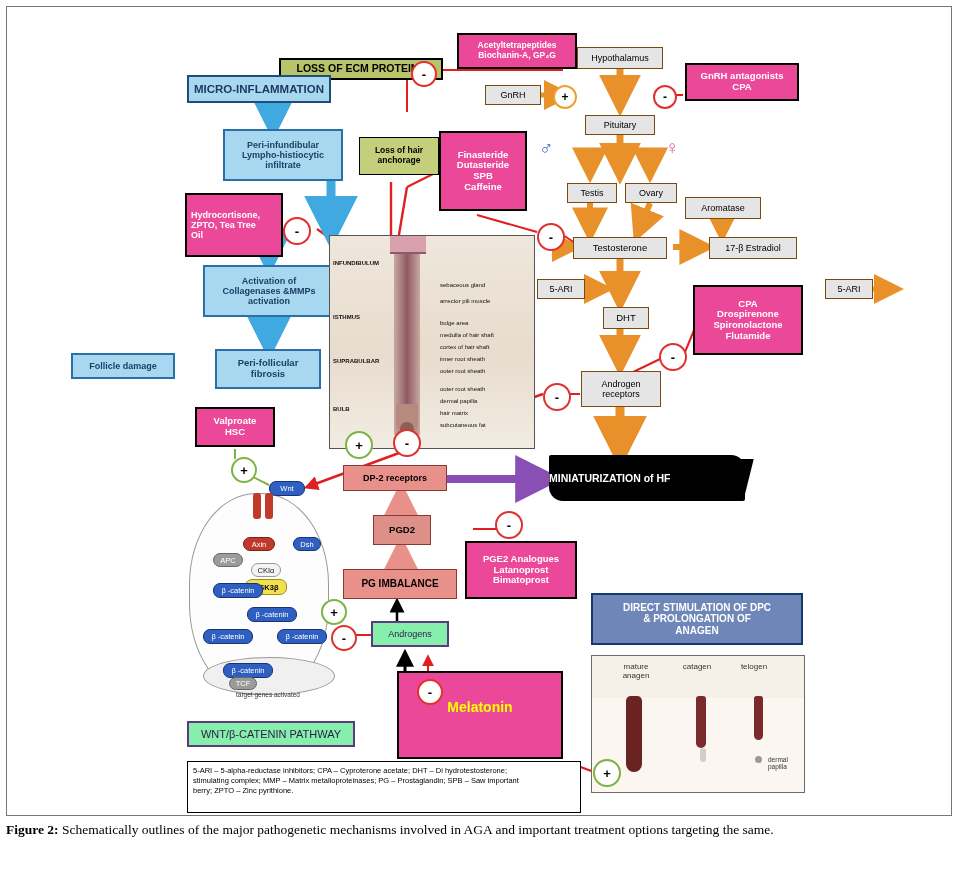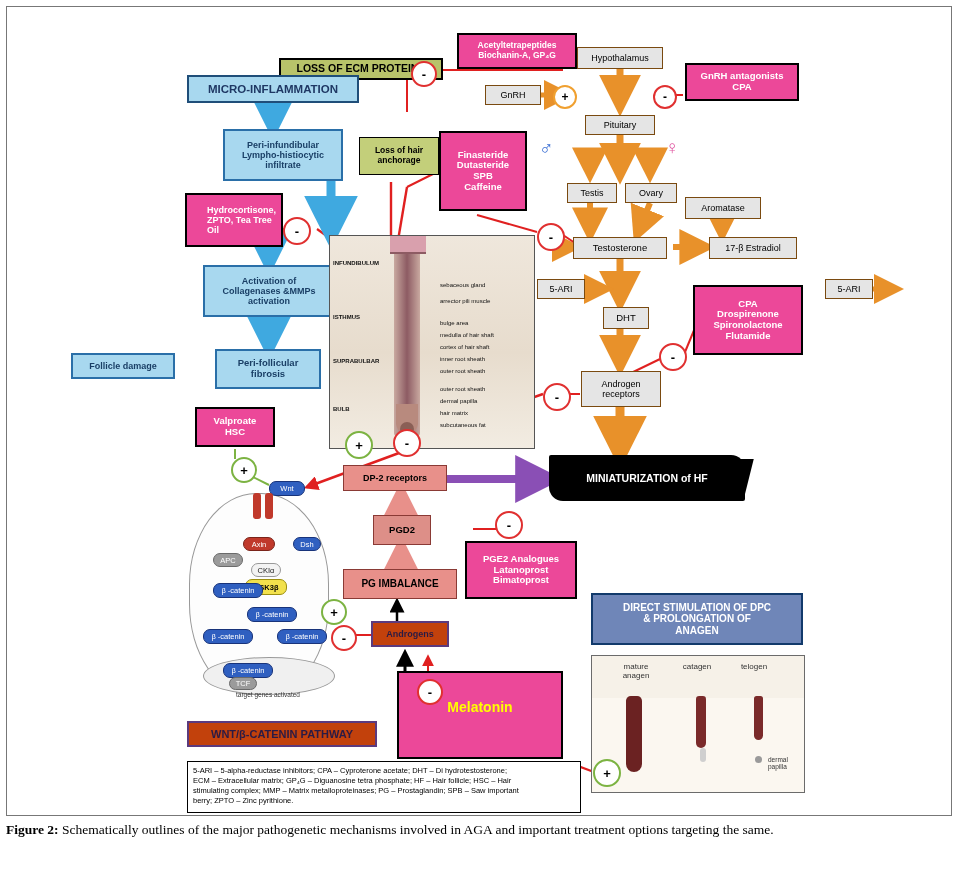--- a/index.html
+++ b/index.html
@@ -8,21 +8,21 @@
   #frame{position:absolute;left:6px;top:6px;width:944px;height:808px;border:1px solid #777;background:#fff;}
   .node{position:absolute;box-sizing:border-box;display:flex;align-items:center;justify-content:center;text-align:center;line-height:1.12;}
   .green{background:#ec4899;border:2px solid #000;color:#ffffff;font-weight:bold;}
   .olive{background:#b8c36a;border:2px solid #000;color:#000;font-weight:bold;margin-top:29px;}
   .olivebox{background:#c3cf7a;border:1px solid #000;color:#000;font-weight:bold;}
   .blue{background:#a8d8ef;border:2px solid #2a6fa8;color:#1a3f66;font-weight:bold;}
   .bluetitle{background:#a8d8ef;border:2px solid #1f4e79;color:#1f3864;font-weight:bold;}
   .orange{background:#e5e5e5;border:1px solid #7a4a10;color:#000;}
   .salmon{background:#e8908a;border:1px solid #8a3a35;color:#000;font-weight:bold;}
   .salmon2{background:#dd8f88;border:1px solid #8a3a35;color:#000;font-weight:bold;}
-  .purple{background:#c2410c;border:2px solid #5b3a7e;color:#2a1b45;font-weight:bold;}
+  .purple{background:#86efac;border:2px solid #5b3a7e;color:#2a1b45;font-weight:normal;}
   .legend{background:#ffffff;border:1px solid #000;color:#000;font-size:7.5px;text-align:left;line-height:1.35;padding:4px 5px;display:block;}
   .circ{position:absolute;border-radius:50%;display:flex;align-items:center;justify-content:center;font-weight:bold;background:#ffffff;}
   .circ-minus{border:2px solid #e03030;color:#000;}
   .circ-plus{border:2px solid #7cb342;color:#000;}
   .circ-plus-o{border:2px solid #f0a030;color:#000;}
   svg{position:absolute;left:0;top:0;overflow:visible;}
   .caption{position:absolute;left:6px;top:822px;width:944px;font-family:"Liberation Serif", serif;font-size:13.5px;color:#000;}
   .caption b{font-weight:bold;}
   .hairimg{position:absolute;background:#cfc6bb;border:1px solid #555;}
   .micro-label{position:absolute;font-size:6px;color:#111;font-family:"Liberation Sans", sans-serif;}
@@ -125,21 +125,21 @@
 
       <line x1="228" y1="442" x2="228" y2="452" stroke="#7cb342" stroke-width="2"></line>
       <line x1="238" y1="466" x2="262" y2="478" stroke="#7cb342" stroke-width="2"></line>
       <line x1="318" y1="600" x2="300" y2="600" stroke="#7cb342" stroke-width="2"></line>
     </svg>
 
     <div class="node olive" style="left:272px;top:22px;width:164px;height:22px;font-size:10.5px;">
         <span>LOSS OF ECM PROTEINS</span>
       </div>
 
-    <div class="node bluetitle" style="left:180px;top:68px;width:172px;height:28px;font-size:11.5px;">
+    <div class="node bluetitle" style="left:180px;top:68px;width:144px;height:28px;font-size:11.5px;">
         <span>MICRO-INFLAMMATION</span>
       </div>
 
     <div class="node green" style="left:450px;top:26px;width:120px;height:36px;font-size:8.5px;white-space:pre-line;"><span>Acetyltetrapeptides
 Biochanin-A, GP₄G</span></div>
 
     <div class="node orange" style="left:570px;top:40px;width:86px;height:22px;font-size:9px;">
         <span>Hypothalamus</span>
       </div>
 
@@ -162,21 +162,21 @@
 SPB
 Caffeine</span></div>
 
     <div class="node orange" style="left:578px;top:108px;width:70px;height:20px;font-size:9px;">
         <span>Pituitary</span>
       </div>
 
     <div class="gender" style="left:532px;top:130px;font-size:19px;color:#3b6fd4;"><span>♂</span></div>
     <div class="gender" style="left:658px;top:130px;font-size:19px;color:#e055a0;"><span>♀</span></div>
 
-    <div class="node green" style="left:178px;top:186px;width:98px;height:54px;font-size:9px;white-space:pre-line;text-align:left;justify-content:flex-start;padding-left:20px;"><span>Hydrocortisone,
+    <div class="node green" style="left:178px;top:186px;width:98px;height:64px;font-size:9px;white-space:pre-line;text-align:left;justify-content:flex-start;padding-left:4px;"><span>Hydrocortisone,
 ZPTO, Tea Tree
 Oil</span></div>
 
     <div class="node orange" style="left:560px;top:176px;width:50px;height:20px;font-size:9px;">
         <span>Testis</span>
       </div>
     <div class="node orange" style="left:618px;top:176px;width:52px;height:20px;font-size:9px;">
         <span>Ovary</span>
       </div>
     <div class="node orange" style="left:678px;top:190px;width:76px;height:22px;font-size:9px;">
@@ -220,21 +220,21 @@
     <div class="node orange" style="left:574px;top:364px;width:80px;height:36px;font-size:9px;white-space:pre-line;"><span>Androgen
 receptors</span></div>
 
     <div class="node green" style="left:188px;top:400px;width:80px;height:40px;font-size:9.5px;white-space:pre-line;"><span>Valproate
 HSC</span></div>
 
     <div class="node salmon" style="left:336px;top:458px;width:104px;height:26px;font-size:9px;">
         <span>DP-2 receptors</span>
       </div>
 
-    <div style="position:absolute;left:542px;top:448px;width:196px;height:46px;background:#000;color:#fff;display:flex;align-items:center;justify-content:center;font-size:10.5px;font-weight:bold;border-radius:2px 14px 2px 14px;">
+    <div style="position:absolute;left:542px;top:448px;width:196px;height:46px;background:#000;color:#fff;display:flex;align-items:center;justify-content:flex-start;font-size:10.5px;font-weight:bold;border-radius:2px 14px 2px 14px;">
         <span>MINIATURIZATION of HF</span>
       </div>
     <div style="position:absolute;left:716px;top:452px;width:26px;height:38px;background:#000;transform:skewX(-14deg);"></div>
 
     <div class="node salmon2" style="left:366px;top:508px;width:58px;height:30px;font-size:9.5px;">
         <span>PGD2</span>
       </div>
 
     <div class="node green" style="left:458px;top:534px;width:112px;height:58px;font-size:9.5px;white-space:pre-line;"><span>PGE2 Analogues
 Latanoprost
@@ -249,21 +249,21 @@
       </div>
 
     <div class="node dsbox" style="left:584px;top:586px;width:212px;height:52px;font-size:10px;white-space:pre-line;"><span>DIRECT STIMULATION OF DPC
 &amp; PROLONGATION OF
 ANAGEN</span></div>
 
     <div class="node green" style="left:390px;top:664px;width:166px;height:88px;font-size:9.5px;flex-direction:column;">
       <span style="color:#ffff00;font-weight:bold;font-size:14px;margin-bottom:14px;">Melatonin</span>
     </div>
 
-    <div class="node purple" style="left:180px;top:714px;width:190px;height:26px;font-size:11px;">
+    <div class="node purple" style="left:180px;top:714px;width:168px;height:26px;font-size:11px;">
         <span>WNT/β-CATENIN PATHWAY</span>
       </div>
 
     <div class="hairimg" style="left:322px;top:228px;width:204px;height:212px;background:linear-gradient(180deg,#efe7dc 0%,#e7dccd 55%,#f2ece2 100%);">
       <div style="position:absolute;left:64px;top:4px;width:26px;height:196px;background:linear-gradient(90deg,#c9a9a0,#8d5b63,#c9a9a0);border-radius:3px;"></div>
       <div style="position:absolute;left:60px;top:0px;width:36px;height:16px;background:#d9a0ad;border-bottom:2px solid #8d5b63;"></div>
       <div style="position:absolute;left:66px;top:168px;width:22px;height:30px;background:#b88a7e;border-radius:0 0 11px 11px;"></div>
       <div style="position:absolute;left:70px;top:186px;width:14px;height:14px;background:#8a5f56;border-radius:50%;"></div>
       <div class="micro-label" style="left:3px;top:24px;font-weight:bold;">INFUNDIBULUM</div>
       <div class="micro-label" style="left:3px;top:78px;font-weight:bold;">ISTHMUS</div>
@@ -335,21 +335,20 @@
       <div style="position:absolute;left:104px;top:40px;width:10px;height:52px;background:#7a2a2a;border-radius:5px 5px 8px 8px;"></div>
       <div style="position:absolute;left:108px;top:92px;width:6px;height:14px;background:#cfcfcf;border-radius:3px;"></div>
       <div style="position:absolute;left:162px;top:40px;width:9px;height:44px;background:#7a2a2a;border-radius:4px 4px 7px 7px;"></div>
       <div style="position:absolute;left:163px;top:100px;width:7px;height:7px;background:#9a9a9a;border-radius:50%;"></div>
       <div style="position:absolute;left:176px;top:100px;width:36px;font-size:6.5px;white-space:pre-line;color:#333;"><span>dermal
 papilla</span></div>
     </div>
 
     <div class="node legend" style="left:180px;top:754px;width:394px;height:52px;">
       <div>5-ARI – 5-alpha-reductase inhibitors; CPA – Cyproterone acetate;  DHT – Di hydrotestosterone;</div>
-      <div>ECM – Extracellular matrix;  GP₄G – Diguanosine tetra phosphate;  HF – Hair follicle;  HSC – Hair</div>
       <div>stimulating complex;  MMP – Matrix metalloproteinases;  PG – Prostaglandin;  SPB – Saw important</div>
       <div>berry;  ZPTO – Zinc pyrithione.</div>
     </div>
 
     <div class="circ circ-minus" style="left:404px;top:54px;width:22px;height:22px;font-size:13px;">
         <span>-</span>
       </div>
     <div class="circ circ-plus-o" style="left:546px;top:78px;width:20px;height:20px;font-size:12px;color:#000;">
         <span>+</span>
       </div>

